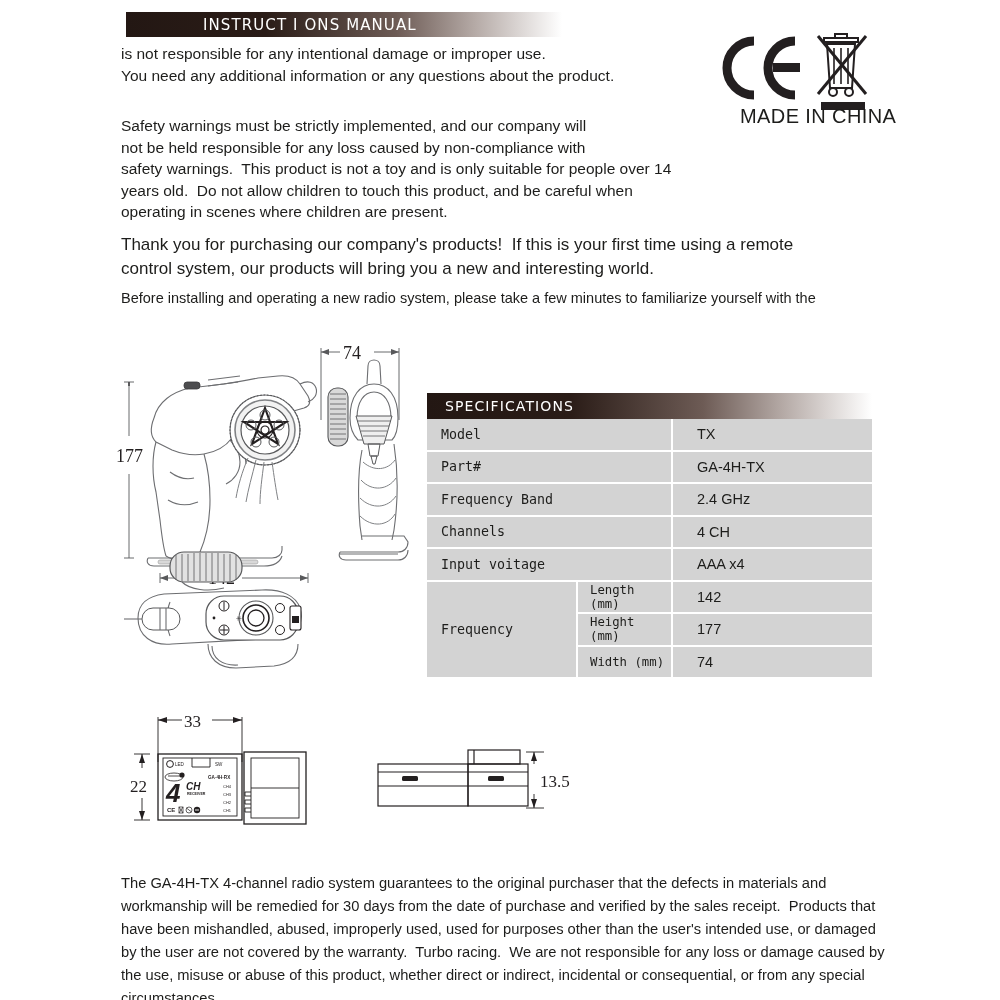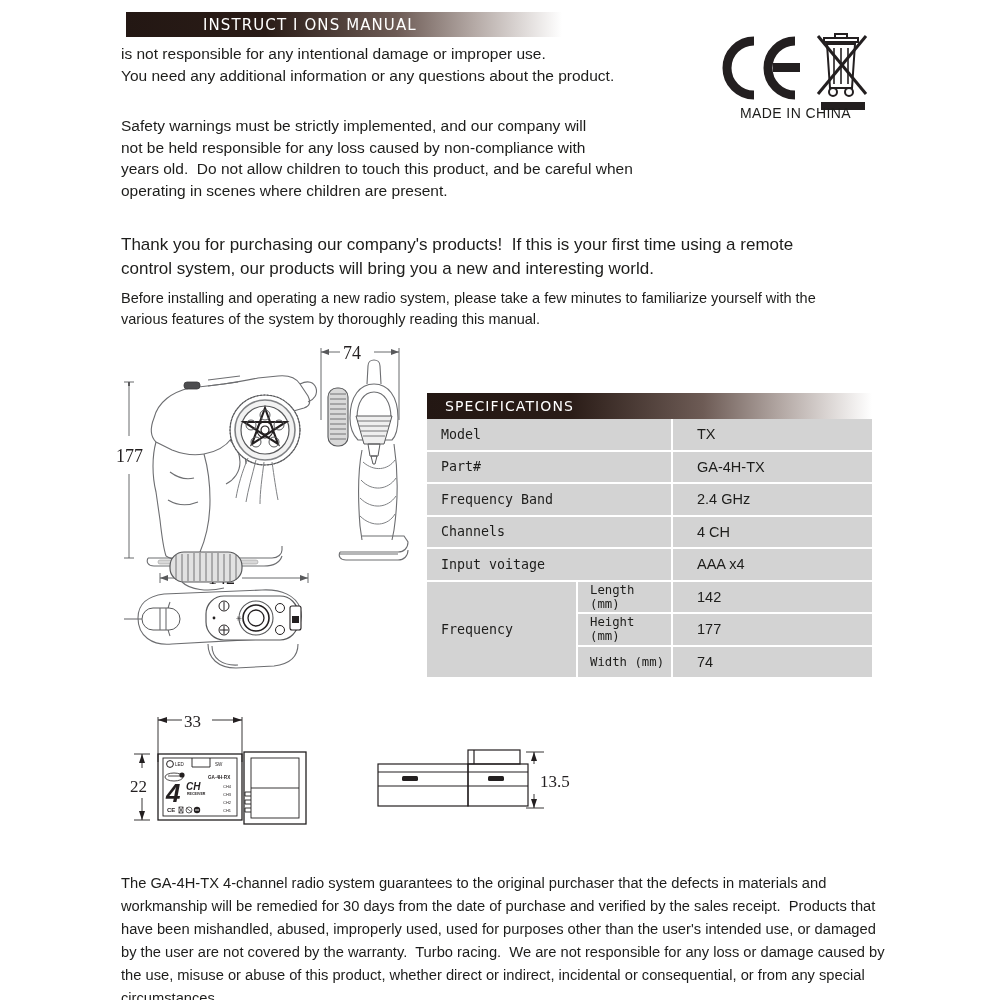--- a/index.html
+++ b/index.html
@@ -31,21 +31,21 @@
 
   #para-intro{left:121px;top:43px;font-size:15.5px;line-height:21.5px;}
   #para-safety{left:121px;top:115px;font-size:15.5px;line-height:21.5px;}
   #para-thanks{left:121px;top:233px;font-size:17px;line-height:23.5px;}
   #para-before{left:121px;top:288px;font-size:14.5px;line-height:21px;}
   #para-warranty{left:121px;top:872px;font-size:14.7px;line-height:23px;}
 
   
   #marks{position:absolute;left:718px;top:28px;width:160px;height:95px;}
   #made-in-china{
-    position:absolute;left:740px;top:105px;font-size:14px;letter-spacing:.4px;
+    position:absolute;left:740px;top:105px;font-size:20px;letter-spacing:.4px;
     color:#1d1d1b;white-space:nowrap;
   }
 
   
   #spec-block{position:absolute;left:427px;top:393px;width:445px;}
   #spec-banner{position:relative;left:0;top:0;width:445px;height:26px;}
   #spec-banner .banner-text{
     color:#ffffff;font-size:14px;letter-spacing:1.1px;padding-left:18px;
     font-family:"DejaVu Sans", sans-serif;
   }
@@ -95,32 +95,32 @@
   </div>
 
   <div class="para" id="para-intro">
     <div>is not responsible for any intentional damage or improper use.</div>
     <div>You need any additional information or any questions about the product.</div>
   </div>
 
   <div class="para" id="para-safety">
     <div>Safety warnings must be strictly implemented, and our company will</div>
     <div>not be held responsible for any loss caused by non-compliance with</div>
+    <div>safety warnings.  This product is not a toy and is only suitable for people over 14</div>
     <div>years old.  Do not allow children to touch this product, and be careful when</div>
     <div>operating in scenes where children are present.</div>
   </div>
 
   <div class="para" id="para-thanks">
     <div>Thank you for purchasing our company's products!  If this is your first time using a remote</div>
     <div>control system, our products will bring you a new and interesting world.</div>
   </div>
 
   <div class="para" id="para-before">
     <div>Before installing and operating a new radio system, please take a few minutes to familiarize yourself with the</div>
-    <div>various features of the system by thoroughly reading this manual.</div>
   </div>
 
   <svg id="marks" viewBox="0 0 160 95">
 
     <g fill="none" stroke="#231f20" stroke-width="9">
       <path d="M 36 13 A 27 27 0 1 0 36 67"></path>
       <path d="M 77 13 A 27 27 0 1 0 77 67"></path>
     </g>
     <rect x="55" y="35" width="27" height="9" fill="#231f20"></rect>
 

